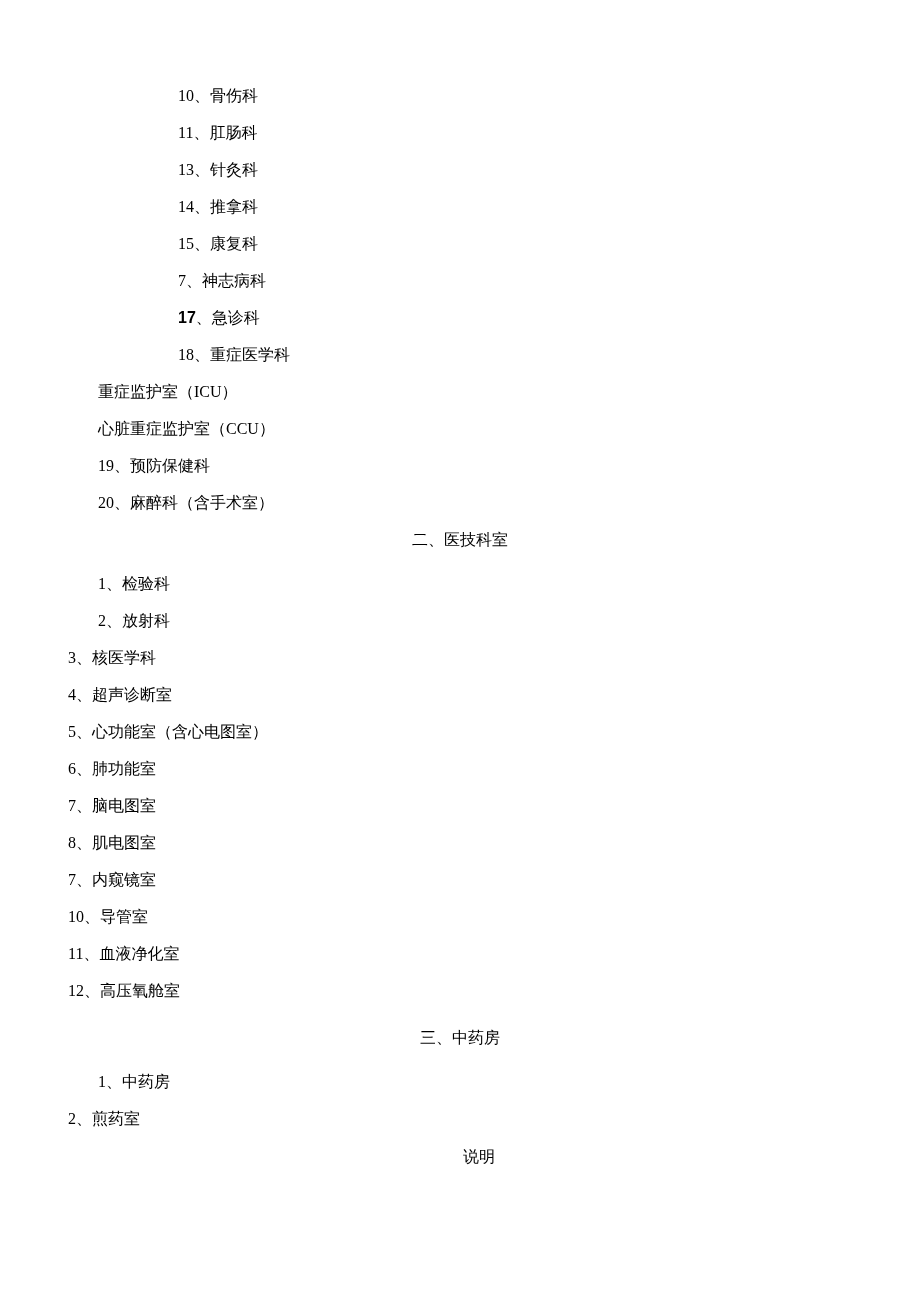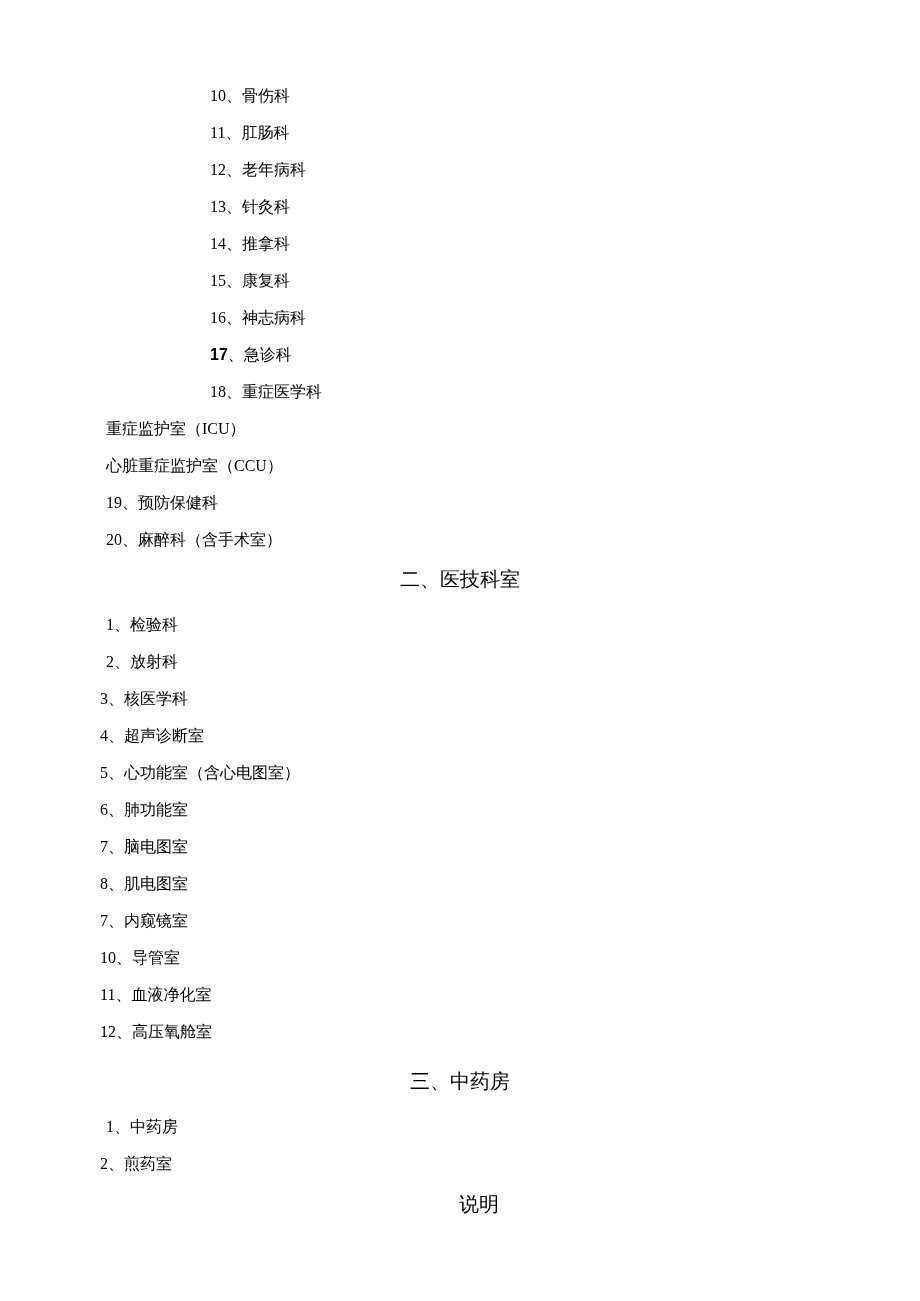--- a/index.html
+++ b/index.html
@@ -15,35 +15,34 @@
       font-size: 16px;
       color: #000000;
       padding: 88px 0 0 0;
       line-height: 1.0;
     }
     .content {
       width: 100%;
     }
     .line {
       margin-bottom: 21px;
-      margin-left: 32px;
     }
     .indent-1 {
       padding-left: 178px;
     }
     .indent-2 {
-      padding-left: 74px;
+      padding-left: 98px;
     }
     .indent-3 {
       padding-left: 68px;
     }
     .heading {
       text-align: center;
       font-family: "SimSun", "宋体", serif;
-      font-size: 20px;
+      font-size: 16px;
     }
     .heading-1 {
       margin-top: 12px;
       margin-bottom: 28px;
     }
     .heading-2 {
       margin-top: 31px;
       margin-bottom: 28px;
     }
     .heading-3 {
@@ -56,25 +55,24 @@
       font-family: "Arial", sans-serif;
     }
   </style>
 </head>
 <body>
 
 <div class="content">
 
   <div class="line indent-1">10、骨伤科</div>
   <div class="line indent-1">11、肛肠科</div>
-  <div class="line indent-1">12、老年病科</div>
   <div class="line indent-1">13、针灸科</div>
   <div class="line indent-1">14、推拿科</div>
   <div class="line indent-1">15、康复科</div>
-  <div class="line indent-1">16、神志病科</div>
+  <div class="line indent-1">7、神志病科</div>
   <div class="line indent-1"><span class="bold-italic">17</span><span>、急诊科</span></div>
   <div class="line indent-1">18、重症医学科</div>
   <div class="line indent-2">重症监护室（ICU）</div>
   <div class="line indent-2">心脏重症监护室（CCU）</div>
   <div class="line indent-2">19、预防保健科</div>
   <div class="line indent-2">20、麻醉科（含手术室）</div>
 
   <div class="heading heading-1">二、医技科室</div>
 
   <div class="line indent-2">1、检验科</div>

